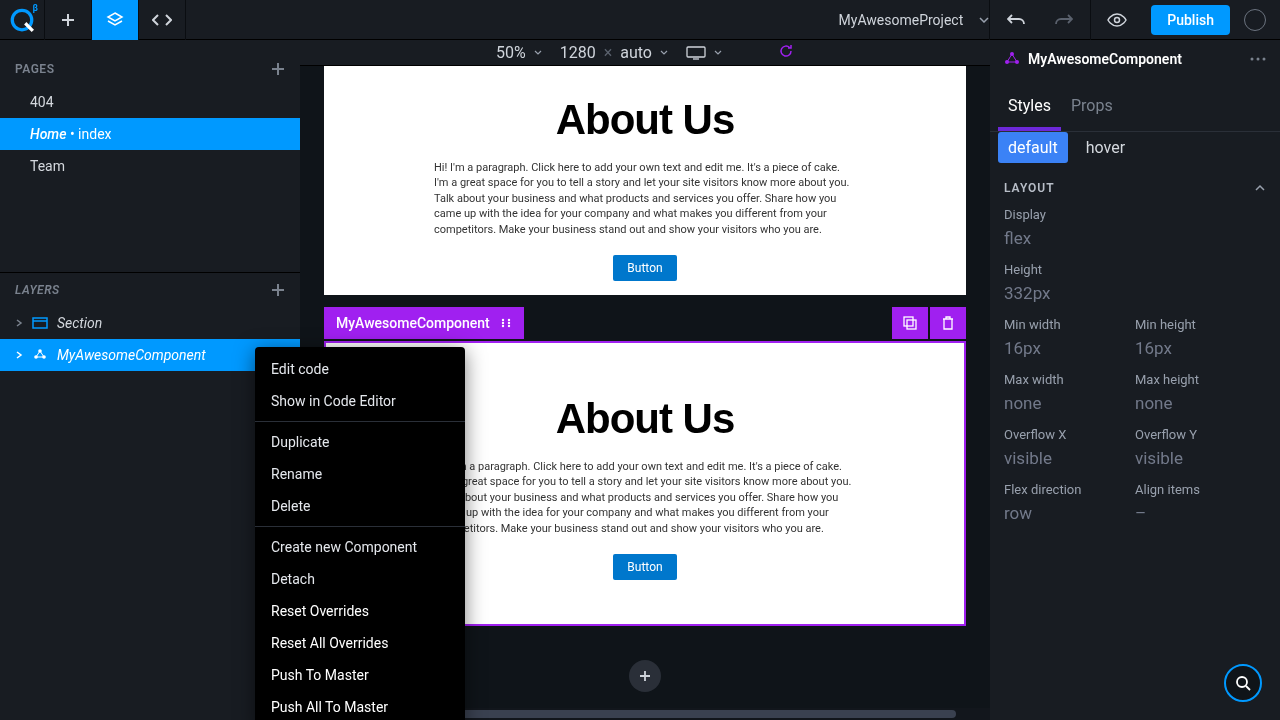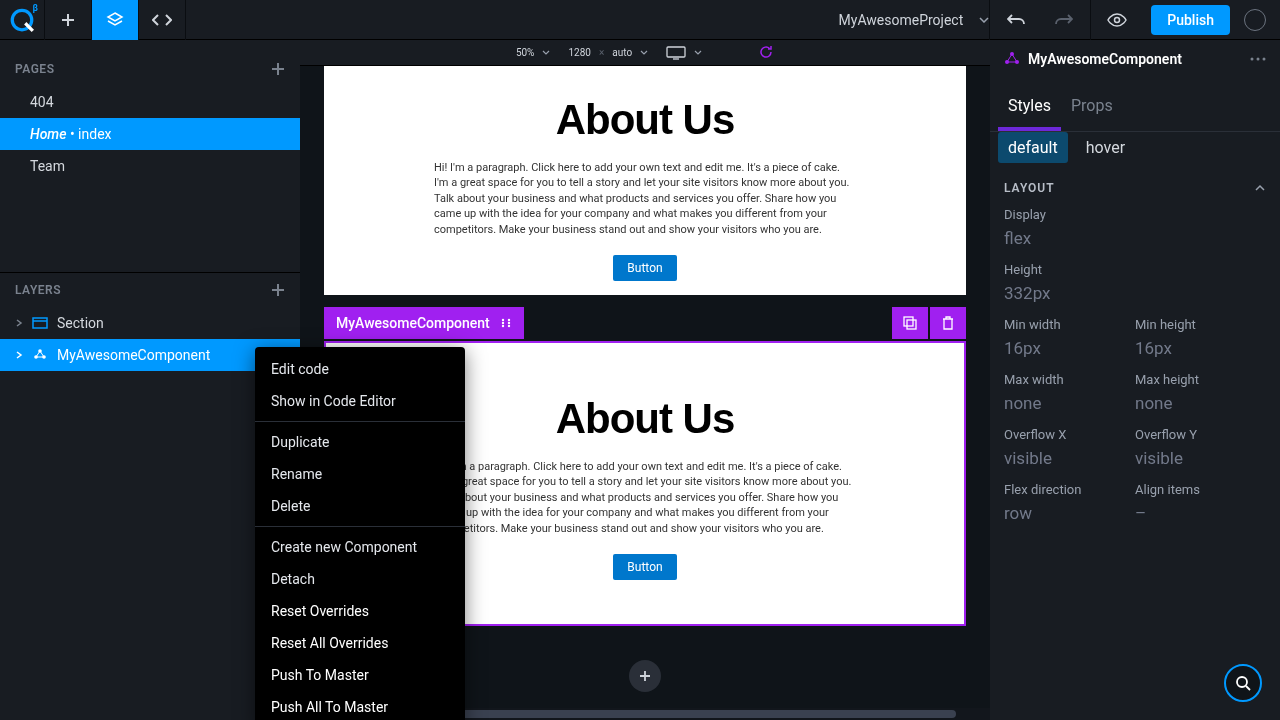--- a/index.html
+++ b/index.html
@@ -20,29 +20,29 @@
 .avatar { width: 22px; height: 22px; border-radius: 50%; border: 1.5px solid #6b737f; margin-left: 10px; }
 .divider-v { width: 1px; height: 40px; background: #0a0d11; }
 
 
 .main { display: flex; height: 680px; }
 .sidebar { width: 300px; background: #181c22; display: flex; flex-direction: column; }
 .panel-header { height: 34px; display: flex; align-items: center; justify-content: space-between; padding: 0 15px; letter-spacing: 0.5px; font-size: 12px; font-weight: 600; color: #7a828e; }
 .pages-list { }
 .page-item { height: 32px; display: flex; align-items: center; padding: 0 30px; cursor: pointer; }
 .page-item.active { background: #0099ff; color: #fff; }
-.layers-section { border-top: 1px solid #000; }
+.layers-section { border-top: 1px solid #000; font-style: italic; }
 .layer-item { height: 32px; display: flex; align-items: center; gap: 8px; padding: 0 15px; cursor: pointer; }
 .layer-item.selected { background: #0099ff; color: #fff; }
 .layer-item .chev { width: 8px; }
 .layer-icon { width: 18px; height: 14px; display: flex; align-items: center; justify-content: center; }
 
 
 .canvas-wrap { flex: 1; display: flex; flex-direction: column; background: #0f1419; position: relative; }
-.ruler-bar { height: 26px; background: #181c22; display: flex; align-items: center; justify-content: center; gap: 18px; font-size: 10px; color: #cfd4db; border-bottom: 1px solid #000; }
+.ruler-bar { height: 26px; background: #181c22; display: flex; align-items: center; justify-content: center; gap: 18px; font-size: 16px; color: #cfd4db; border-bottom: 1px solid #000; }
 .zoom-group { display: flex; align-items: center; gap: 8px; }
 .tick-marks { position: absolute; top: 33px; left: 0; right: 0; height: 8px; pointer-events: none; }
 .tick { position: absolute; top: 0; width: 1px; height: 7px; background: #3a4150; }
 .canvas { flex: 1; padding: 0 24px 0 24px; overflow: hidden; position: relative; }
 .content-block { background: #fff; color: #000; padding: 30px 110px 14px 110px; text-align: left; }
 .content-title { font-size: 42px; font-weight: 900; text-align: center; letter-spacing: -1px; margin-bottom: 16px; font-family: Arial Black, Arial, sans-serif; }
 .content-para { font-size: 11px; line-height: 1.4; color: #333; margin-bottom: 18px; }
 .content-btn { display: block; margin: 0 auto; background: #0077cc; color: #fff; padding: 6px 14px; font-size: 12px; border-radius: 2px; width: fit-content; }
 .component-bar { display: flex; align-items: center; height: 32px; margin-top: 12px; }
 .component-tag { background: #a020f0; color: #fff; height: 32px; display: flex; align-items: center; padding: 0 12px; gap: 10px; font-weight: 500; }
@@ -62,21 +62,21 @@
 
 .right-panel { width: 290px; background: #181c22; display: flex; flex-direction: column; overflow: hidden; }
 .rp-header { height: 38px; display: flex; align-items: center; justify-content: space-between; padding: 0 14px; }
 .rp-title { display: flex; align-items: center; gap: 8px; font-weight: 600; color: #fff; }
 .rp-tabs { display: flex; padding: 0 8px; border-bottom: 1px solid #2a2f38; margin-top: 10px; }
 .rp-tab { padding: 8px 10px 12px 10px; font-size: 16px; color: #7a828e; cursor: pointer; }
 .rp-tab.active { color: #fff; border-bottom: 4px solid #6d28d9; }
 .rp-section-label { padding: 14px 14px 10px 14px; font-size: 12px; letter-spacing: 1px; color: #7a828e; font-weight: 600; }
 .state-chips { display: flex; gap: 8px; padding: 0 8px; }
 .chip { padding: 6px 10px; border-radius: 3px; font-size: 16px; cursor: pointer; }
-.chip.active { background: #0c4a6e; color: #fff; }
+.chip.active { background: #3b82f6; color: #fff; }
 .rp-layout-header { display: flex; justify-content: space-between; align-items: center; padding: 18px 14px 8px 14px; font-size: 12px; letter-spacing: 1px; color: #b8bec8; font-weight: 600; }
 .prop-row { display: flex; padding: 4px 14px 10px 14px; gap: 0; }
 .prop-col { flex: 1; }
 .prop-label { font-size: 13px; color: #98a0ad; margin-bottom: 6px; }
 .prop-value { font-size: 17px; color: #72798a; }
 .prop-full { padding: 4px 14px 10px 14px; }
 
 
 .help-fab { position: fixed; right: 18px; bottom: 18px; width: 38px; height: 38px; border-radius: 50%; border: 2px solid #0099ff; background: #0f1419; display: flex; align-items: center; justify-content: center; z-index: 60; }
 </style>

